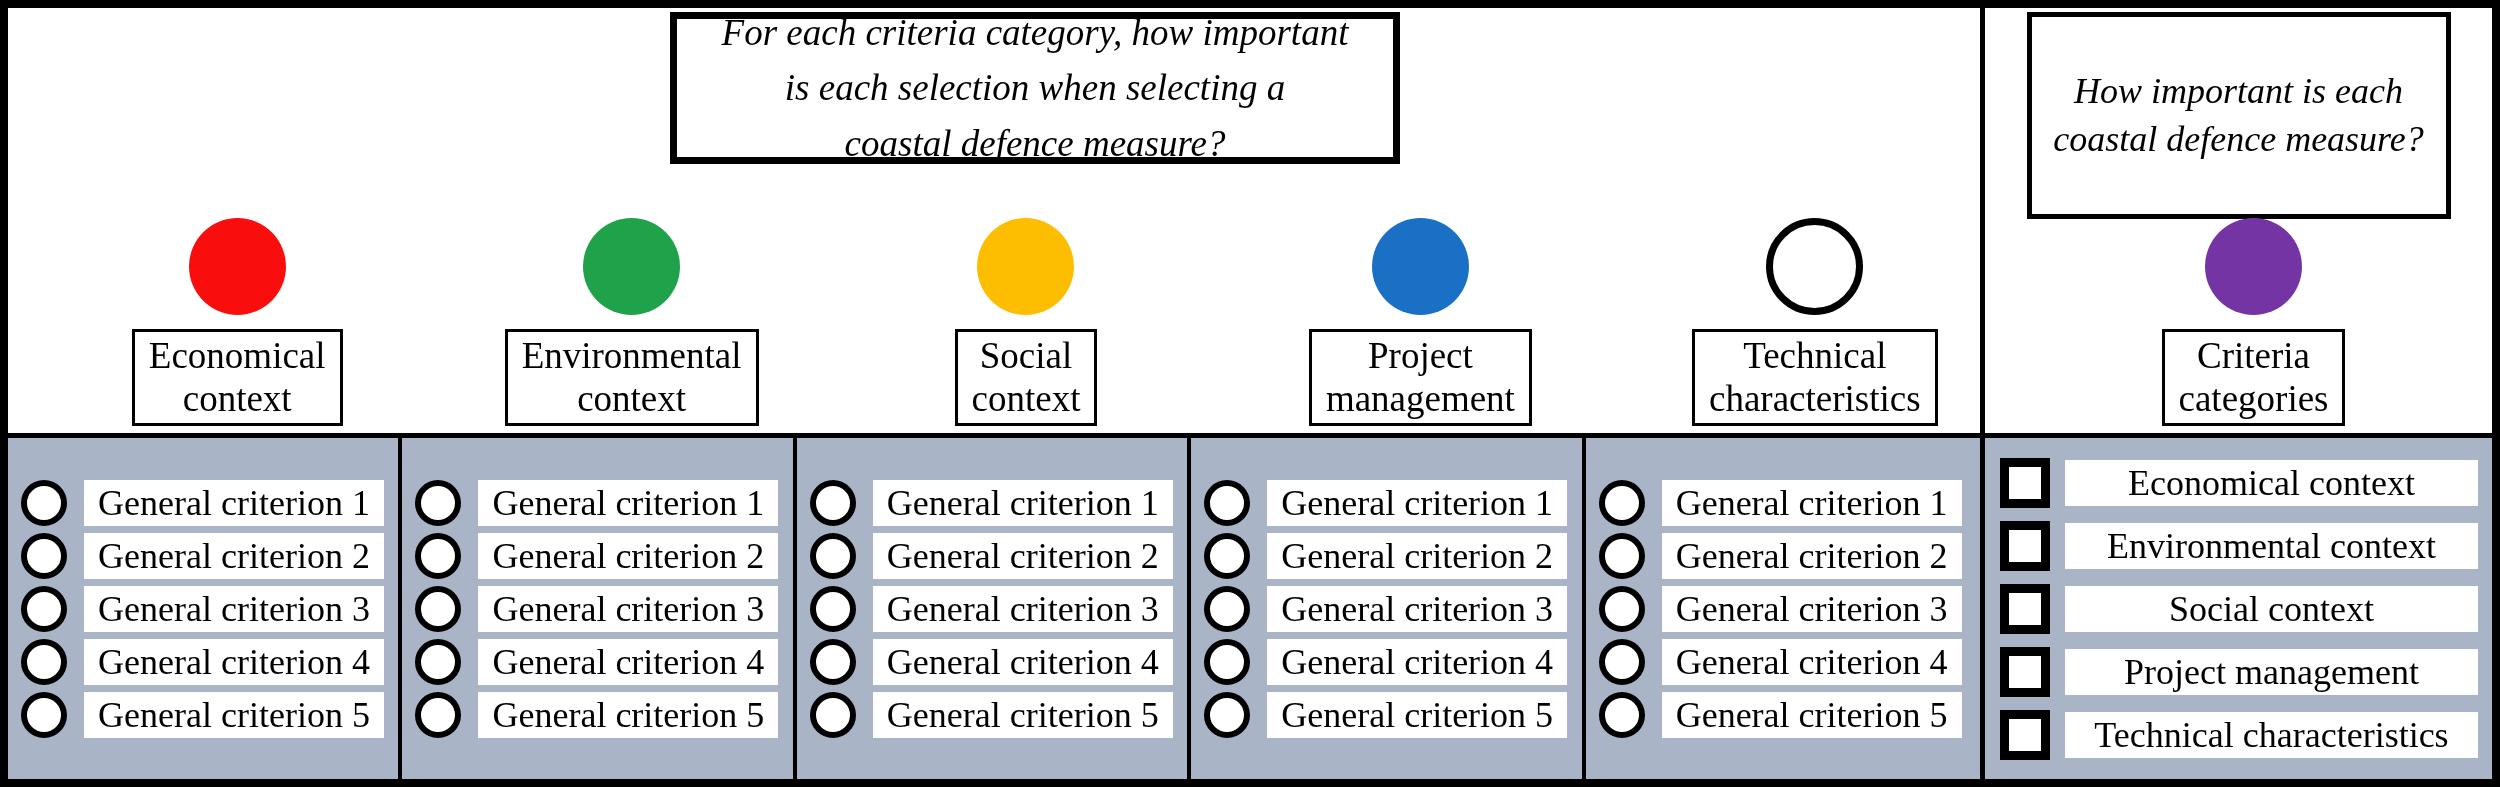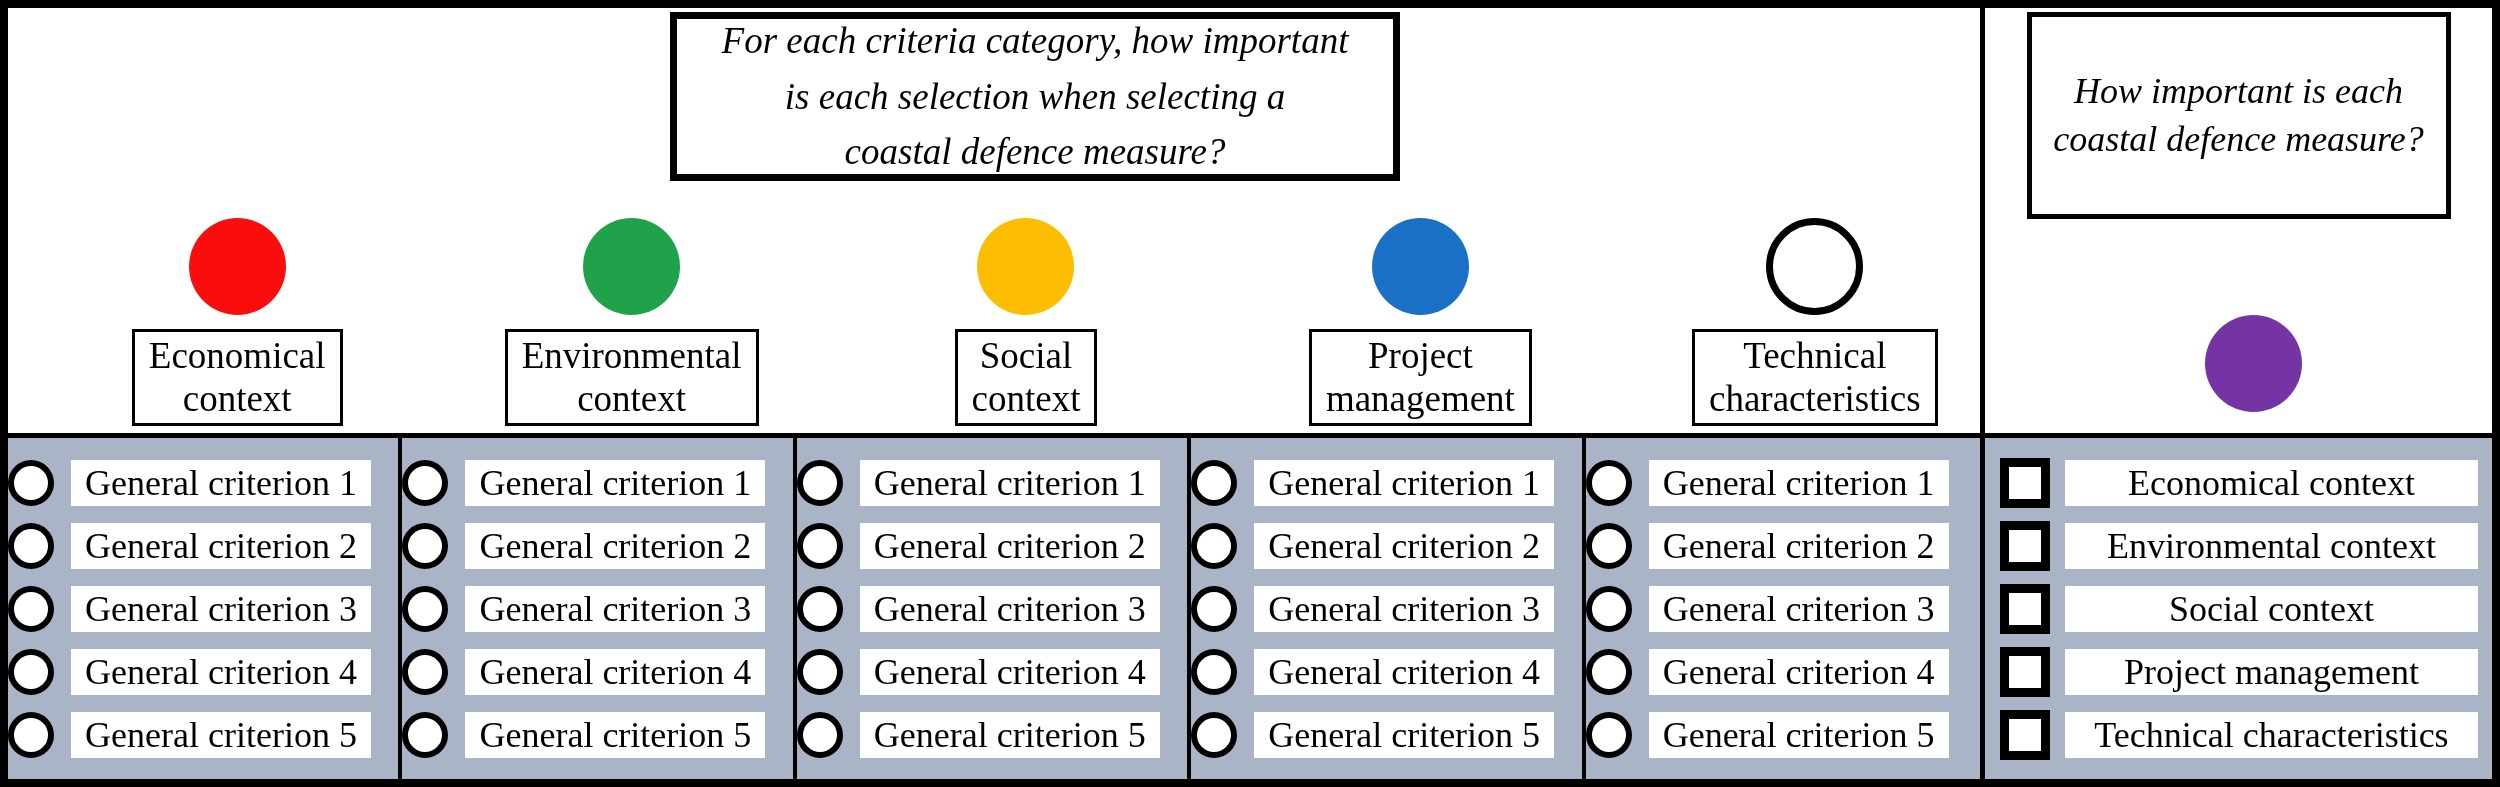--- a/index.html
+++ b/index.html
@@ -18,21 +18,21 @@
   
   .main-panel { flex:0 0 1977px; width:1977px; border-right:5px solid #000; display:flex; flex-direction:column; }
   .main-top { position:relative; height:425px; }
 
   .qbox {
     position:absolute;
     display:flex; flex-direction:column; align-items:center; justify-content:center;
     background:#fff; text-align:center;
     font-style:italic;
   }
-  .qbox1 { left:662px; top:4px; width:730px; height:169px; border:7px solid #000; font-size:37px; line-height:1.5; }
+  .qbox1 { left:662px; top:4px; width:730px; height:152px; border:7px solid #000; font-size:37px; line-height:1.5; }
   .qbox2 { top:4px; left:50%; transform:translateX(-50%); width:424px; height:207px; border:5px solid #000; font-size:36px; line-height:1.32; }
 
   .cat-row {
     position:absolute; left:0; bottom:7px; width:100%;
     display:grid; grid-template-columns:repeat(5,1fr);
   }
   .cat-cell { display:flex; flex-direction:column; align-items:center; padding-left:64px; }
 
   .circle {
     width:97px; height:97px; border-radius:50%;
@@ -48,21 +48,21 @@
     text-align:center; font-size:37px; line-height:1.18;
   }
 
   .grid {
     height:346px; border-top:5px solid #000;
     background:var(--panel-bg,#aab4c7);
     display:grid; grid-template-columns:repeat(5,1fr);
   }
   .grid-col {
     display:flex; flex-direction:column; justify-content:center;
-    gap:17px; padding-left:0;
+    gap:7px; padding-left:13px;
   }
   .grid-col:not(:last-child) { border-right:4px solid #000; }
 
   .crit-row { display:flex; align-items:center; height:46px; flex:none; }
   .radio {
     width:46px; height:46px; border:6px solid #000; border-radius:50%;
     background:#fff; margin-right:17px; flex:none; cursor:pointer;
   }
   .crit-label {
     width:300px; height:46px; background:#fff; flex:none;
@@ -245,20 +245,21 @@
   </div>
 
   <div class="side-panel">
     <div class="side-top">
       <div class="qbox qbox2">
           <div>How important is each</div>
           <div>coastal defence measure?</div>
         </div>
       <div class="side-cat">
         <div class="circle" id="side-circle" style="background: rgb(116, 52, 164);"></div>
+        <div class="cat-label">Criteria categories</div>
       </div>
     </div>
     <div class="side-list" id="side-list">
         <div class="side-row">
           <div class="checkbox"></div>
           <div class="side-label">Economical context</div>
         </div>
         <div class="side-row">
           <div class="checkbox"></div>
           <div class="side-label">Environmental context</div>

